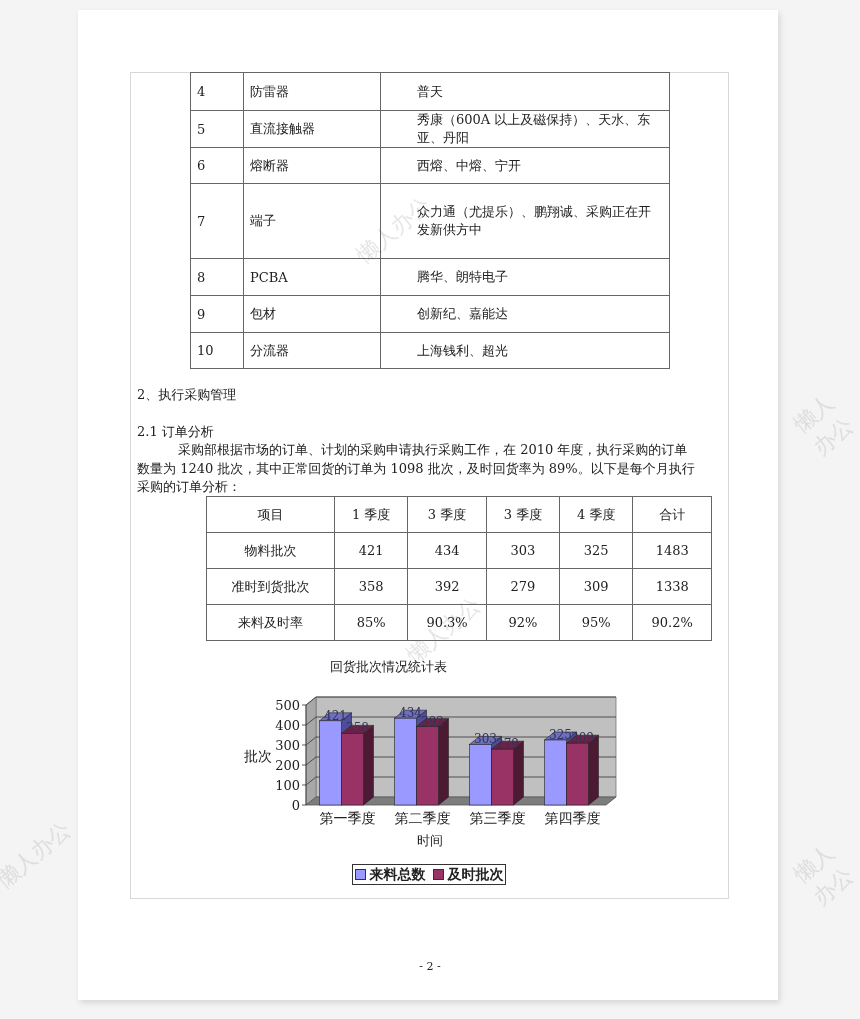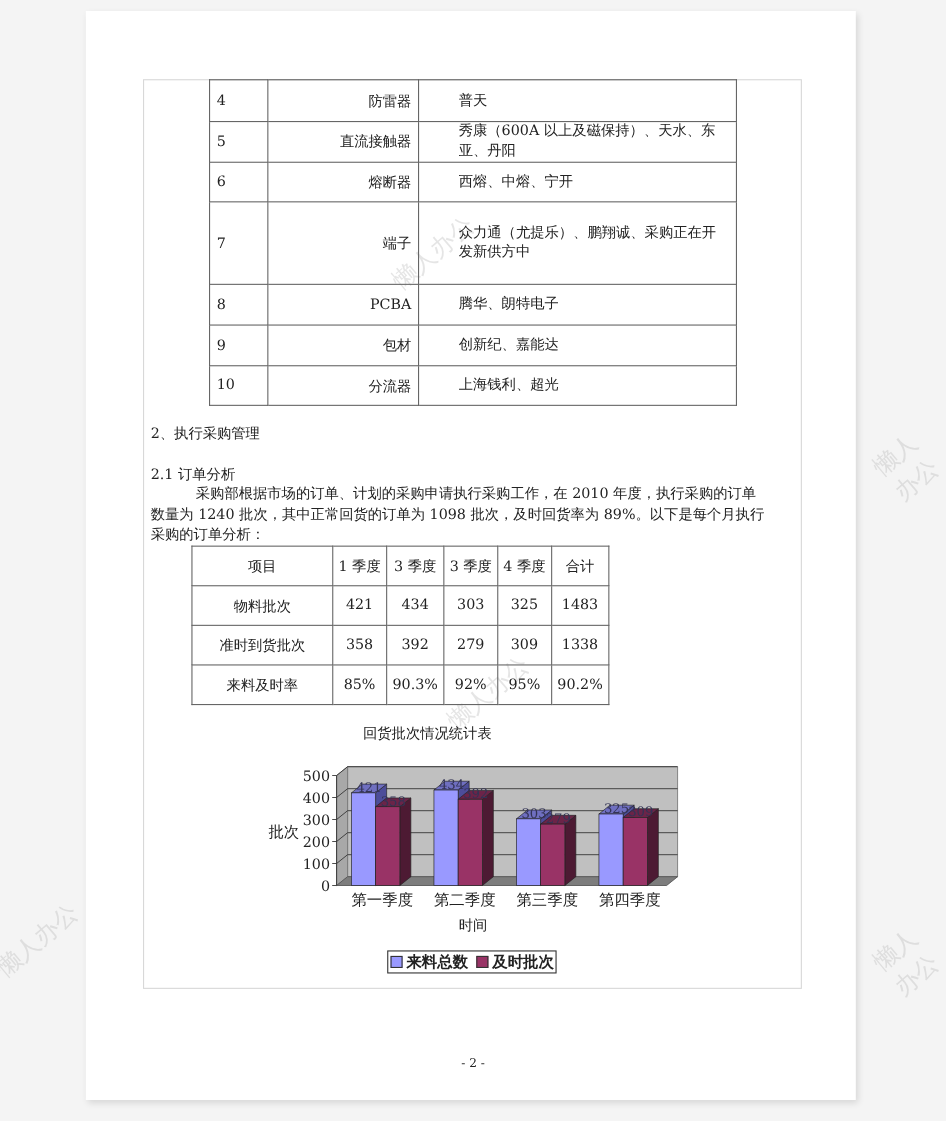--- a/index.html
+++ b/index.html
@@ -6,23 +6,23 @@
   body { width:860px; height:1019px; background:#f4f4f4; position:relative; overflow:hidden;
          font-family:"DejaVu Serif","Liberation Serif",serif; color:#222; }
   .page { position:absolute; left:78px; top:10px; width:700px; height:990px; background:#fff;
           box-shadow: 2px 3px 6px rgba(0,0,0,0.12); }
   .frame { position:absolute; left:130px; top:72px; width:599px; height:827px; border:1px solid #d8d8d8; box-sizing:border-box; }
   .abs { position:absolute; }
   table { border-collapse:collapse; position:absolute; font-size:13px; }
   td { border:1px solid #666; padding:0 6px; vertical-align:middle; }
   .t1 { left:190px; top:72px; width:480px; }
   .t1 td.c0 { width:40px; }
-  .t1 td.c1 { width:124px; text-align:right; }
+  .t1 td.c1 { width:124px; text-align:left; }
   .t1 td.c2 { line-height:18px;padding-left:36px; }
-  .t2 { left:174px; top:496px; width:380px; }
+  .t2 { left:206px; top:496px; width:506px; }
   .t2 td { text-align:center; height:35px; padding:0; }
   .t2 td.c0 { width:127px; }
   .txt { font-size:13px; line-height:18.5px; }
   .wm { position:absolute; color:rgba(180,180,180,0.35); font-size:22px; transform:rotate(-40deg); pointer-events:none; }
   svg text { font-family:"DejaVu Serif","Liberation Serif",serif; }
 </style>
 </head>
 <body>
 
 <div class="page"></div>

